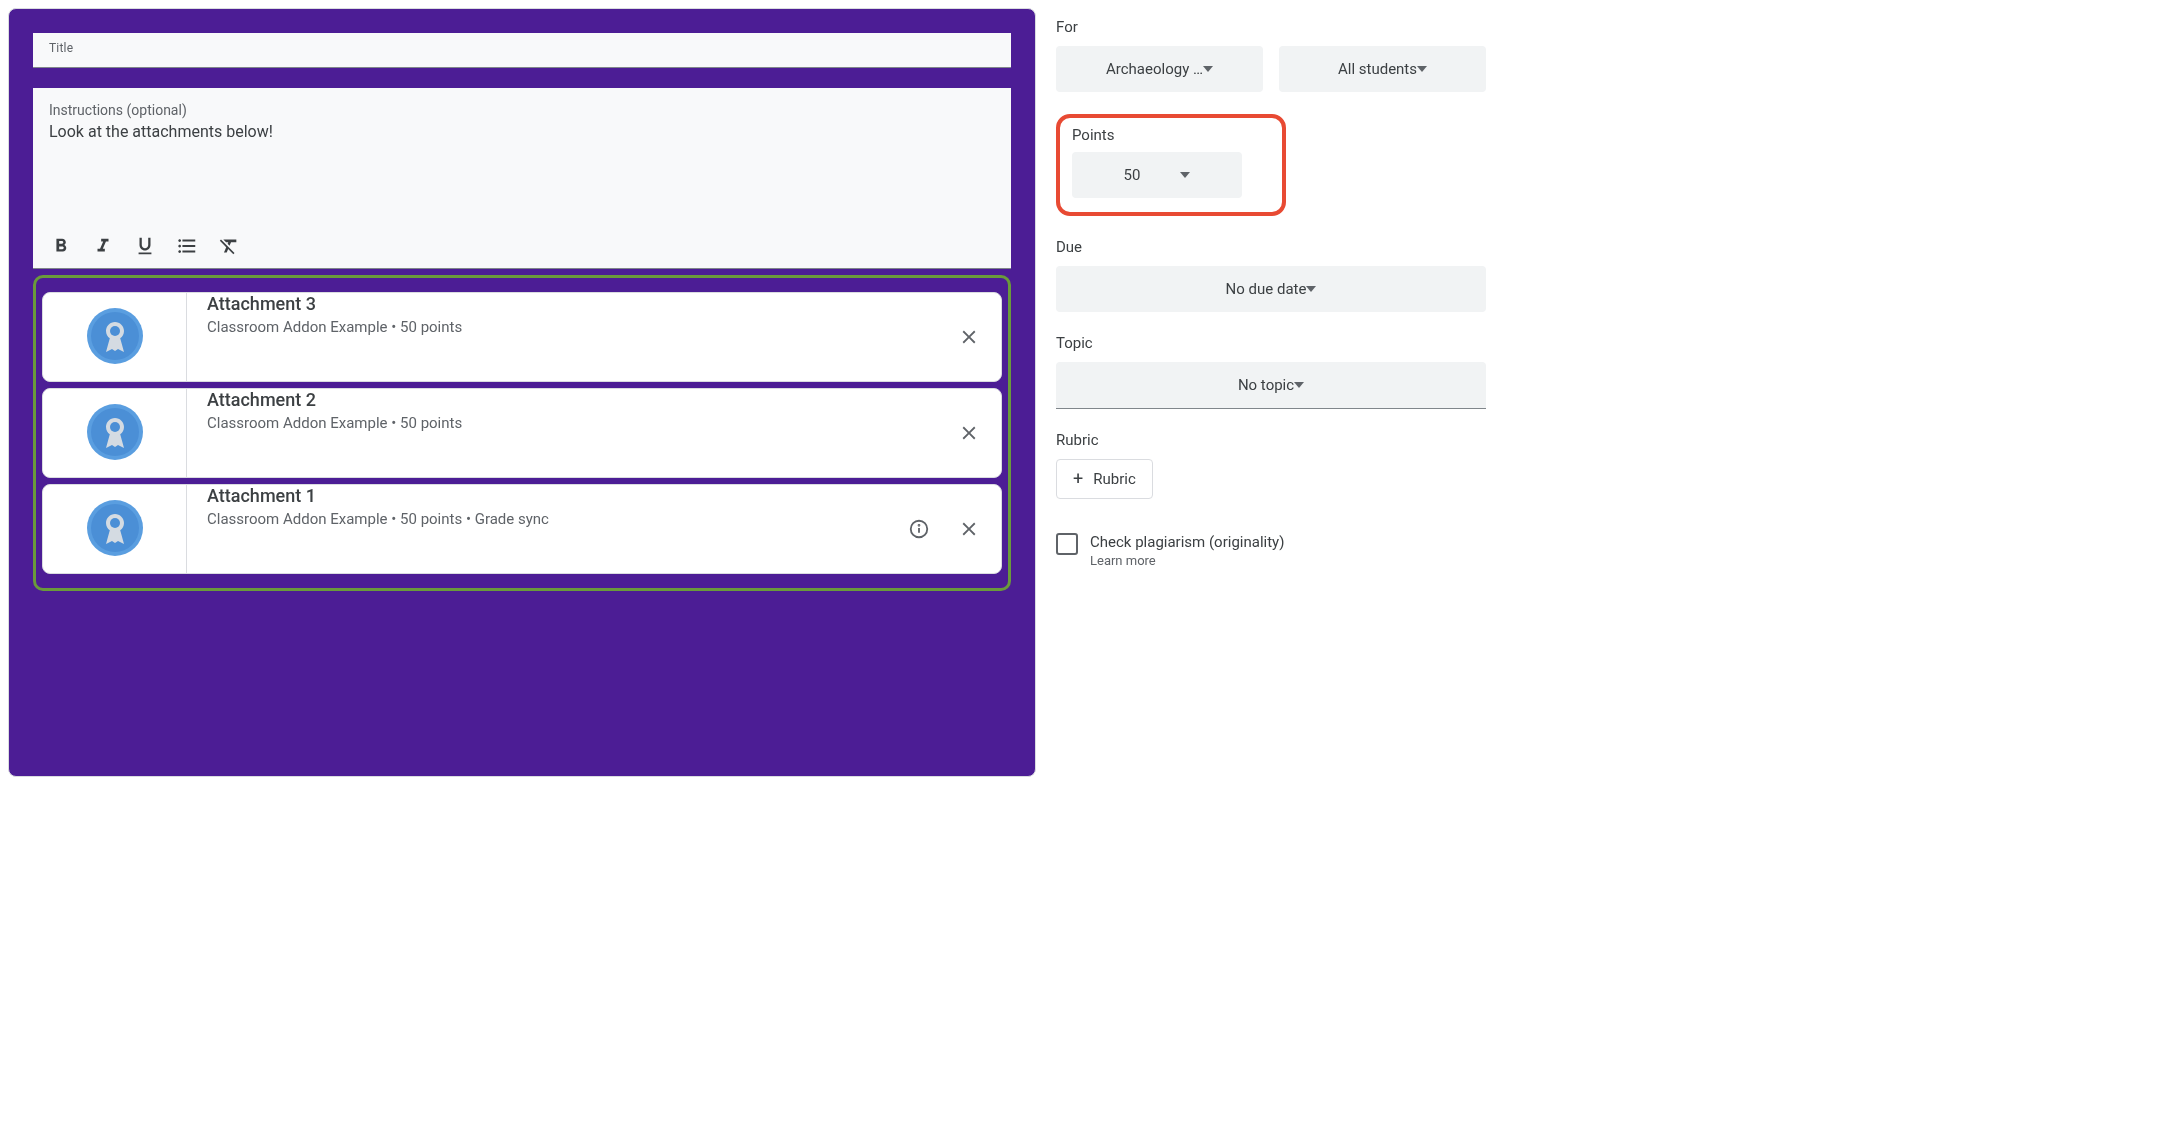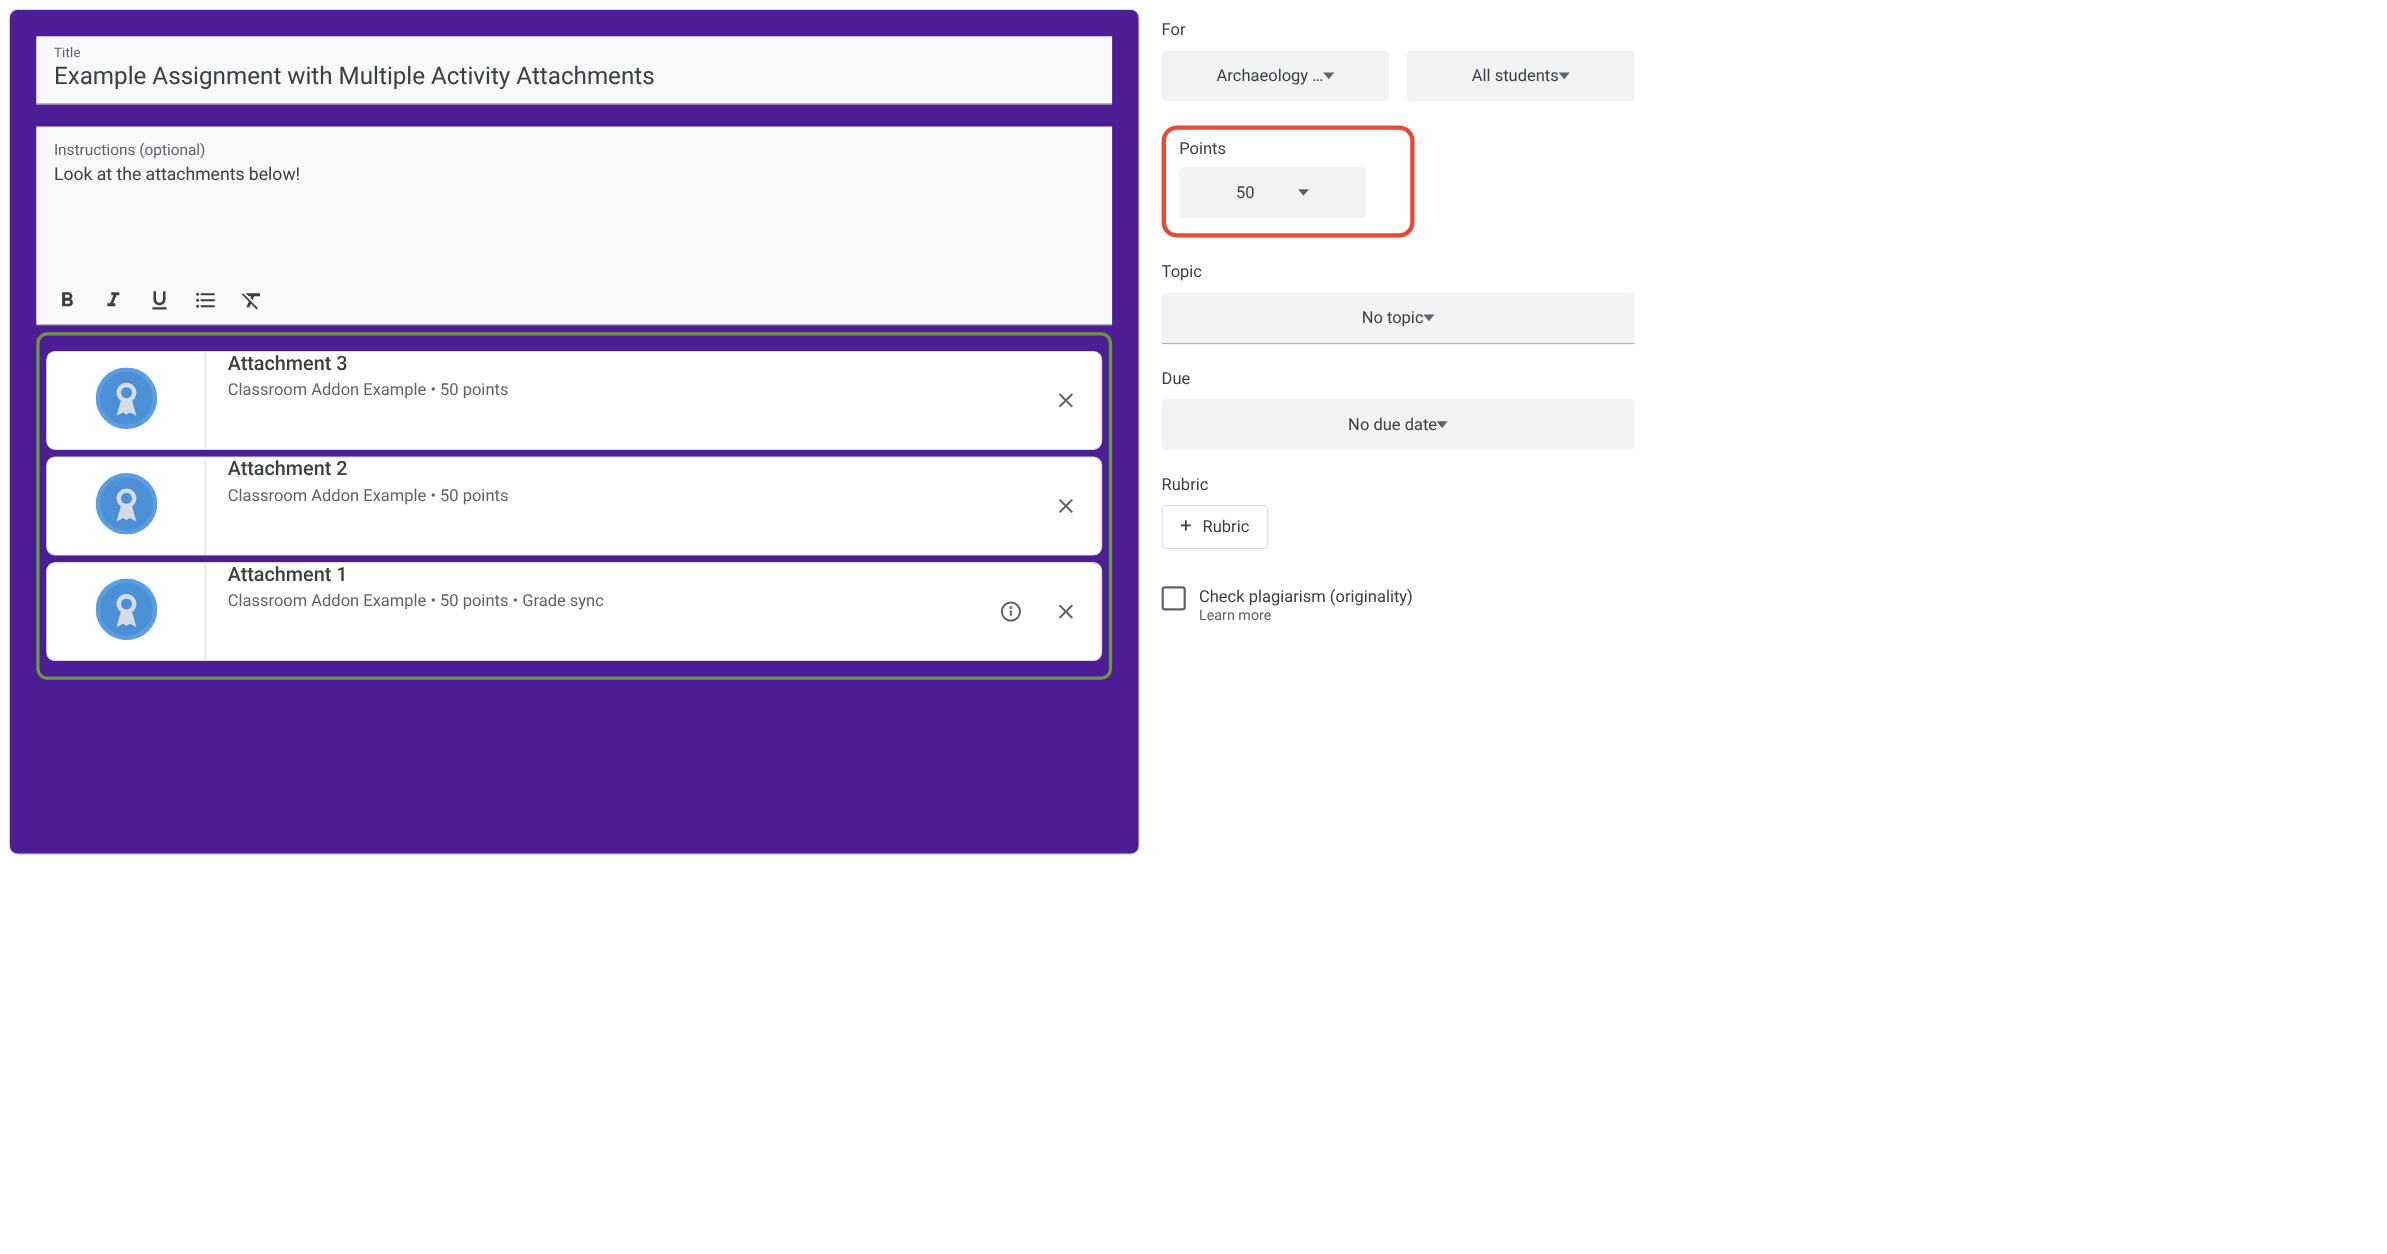--- a/index.html
+++ b/index.html
@@ -205,21 +205,20 @@
 </style>
 </head>
 <body>
 
 <div class="container">
   <div class="main-panel">
     <div class="card">
 
       <div class="title-field">
         <div class="field-label">Title</div>
-        <div class="field-value">Example Assignment with Multiple Activity Attachments</div>
       </div>
 
       <div class="instructions-wrap">
         <div class="instructions-field">
           <div class="instructions-label">Instructions (optional)</div>
           <div class="instructions-value">Look at the attachments below!</div>
           <div style="flex:1"></div>
           <div class="toolbar">
             <div class="toolbar-btn">
               <svg viewBox="0 0 24 24" width="22" height="22" fill="currentColor">
@@ -354,31 +353,31 @@
       <div class="points-highlight">
         <div class="side-label">Points</div>
         <div class="dropdown points-dropdown">
           <span>50</span>
           <span class="arrow-down"></span>
         </div>
       </div>
     </div>
 
     <div class="side-section">
+      <div class="side-label">Due</div>
+      <div class="dropdown">
+        <span>No due date</span>
+        <span class="arrow-down"></span>
+      </div>
+    </div>
+
+    <div class="side-section">
       <div class="side-label">Topic</div>
       <div class="dropdown dropdown-underline">
         <span>No topic</span>
-        <span class="arrow-down"></span>
-      </div>
-    </div>
-
-    <div class="side-section">
-      <div class="side-label">Due</div>
-      <div class="dropdown">
-        <span>No due date</span>
         <span class="arrow-down"></span>
       </div>
     </div>
 
     <div class="side-section">
       <div class="side-label">Rubric</div>
       <div class="rubric-btn">
         <span class="plus-icon">+</span>
         <span>Rubric</span>
       </div>

